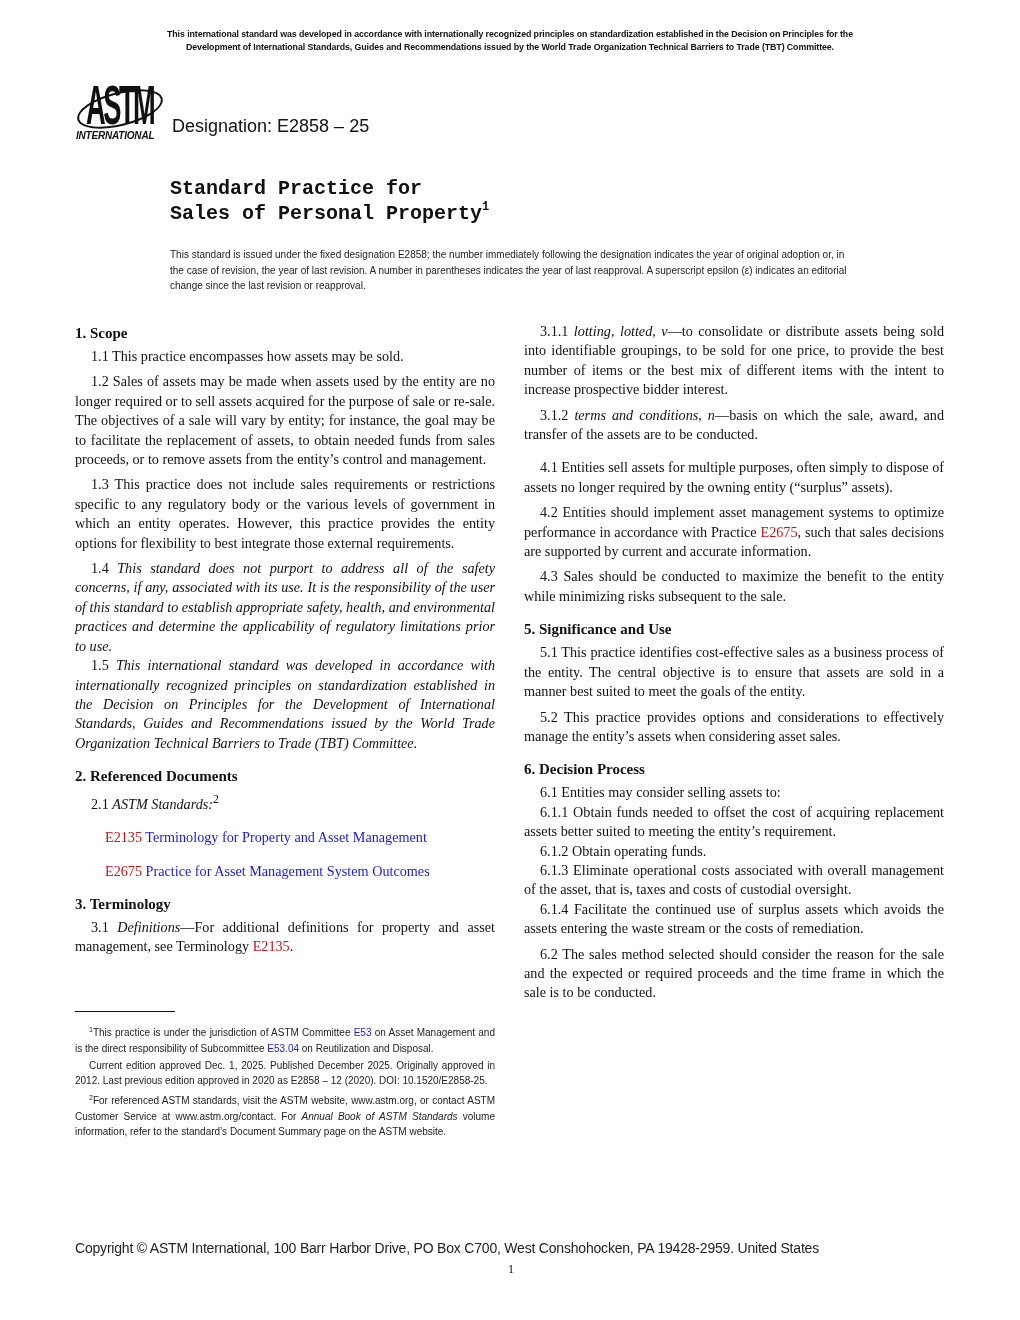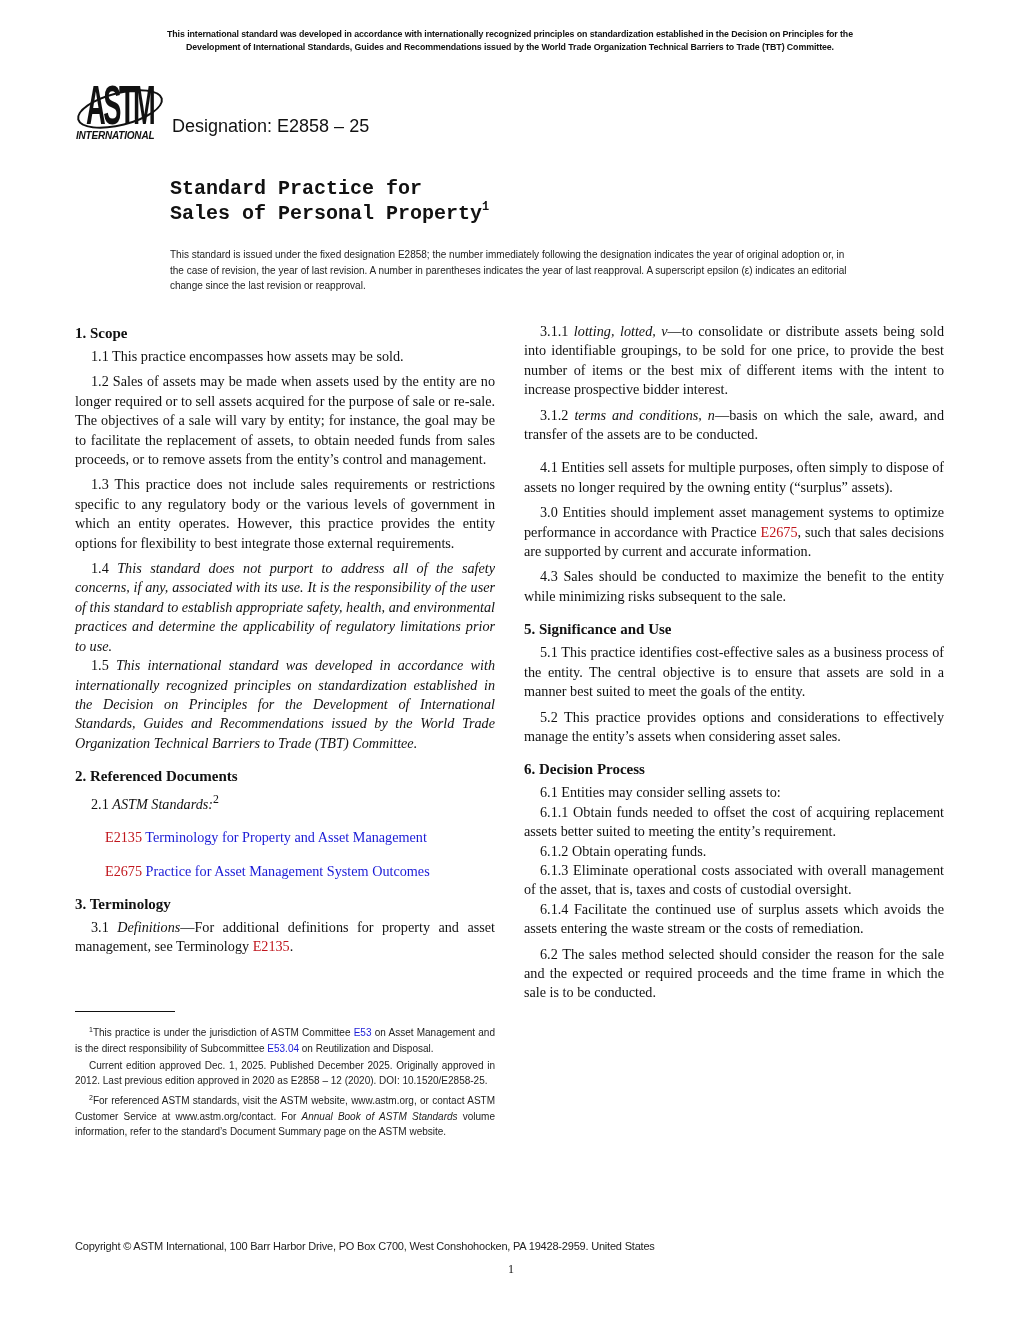--- a/index.html
+++ b/index.html
@@ -21,21 +21,21 @@
   p.tight { margin-bottom:0; }
   .sec { margin-top:14px; }
   .ref { text-indent:0; padding-left:16px; margin:14px; }
   .red { color:#c0151c; }
   .blue { color:#1a1ad6; }
   em { font-style:italic; }
   .fnrule { position:absolute; left:75px; top:1011px; width:100px; border-top:1px solid #111; }
   .footnotes { position:absolute; left:75px; top:1022px; width:420px; font-family:"Liberation Sans", sans-serif; font-size:10px; line-height:15.2px; text-align:justify; color:#222; }
   .footnotes p { margin:0 0 2px 0; text-indent:14px; }
   .footnotes sup { font-size:7px; }
-  .copyright { position:absolute; left:75px; top:1240px; font-family:"Liberation Sans", sans-serif; font-size:11px; color:#222; letter-spacing:-0.2px; }
+  .copyright { position:absolute; left:75px; top:1240px; font-family:"Liberation Sans", sans-serif; font-size:14px; color:#222; letter-spacing:-0.2px; }
   .pagenum { position:absolute; left:508px; top:1262px; font-size:12px; }
 </style>
 </head>
 <body>
 
 <div class="notice">
   <div>This international standard was developed in accordance with internationally recognized principles on standardization established in the Decision on Principles for the</div>
   <div>Development of International Standards, Guides and Recommendations issued by the World Trade Organization Technical Barriers to Trade (TBT) Committee.</div>
 </div>
 
@@ -81,21 +81,21 @@
   <p>Current edition approved Dec. 1, 2025. Published December 2025. Originally approved in 2012. Last previous edition approved in 2020 as E2858 – 12 (2020). DOI: 10.1520/E2858-25.</p>
   <p><sup>2</sup><span>For referenced ASTM standards, visit the ASTM website, www.astm.org, or contact ASTM Customer Service at www.astm.org/contact. For </span><em>Annual Book of ASTM Standards</em><span> volume information, refer to the standard’s Document Summary page on the ASTM website.</span></p>
 </div>
 
 <div class="col right">
   <p><span>3.1.1 </span><em>lotting, lotted, v</em><span>—to consolidate or distribute assets being sold into identifiable groupings, to be sold for one price, to provide the best number of items or the best mix of different items with the intent to increase prospective bidder interest.</span></p>
   <p><span>3.1.2 </span><em>terms and conditions, n</em><span>—basis on which the sale, award, and transfer of the assets are to be conducted.</span></p>
 
   <div class="sec">
     <p>4.1  Entities sell assets for multiple purposes, often simply to dispose of assets no longer required by the owning entity (“surplus” assets).</p>
-    <p><span>3.0  Entities should implement asset management systems to optimize performance in accordance with Practice </span><span class="red">E2675</span><span>, such that sales decisions are supported by current and accurate information.</span></p>
+    <p><span>4.2  Entities should implement asset management systems to optimize performance in accordance with Practice </span><span class="red">E2675</span><span>, such that sales decisions are supported by current and accurate information.</span></p>
     <p>4.3  Sales should be conducted to maximize the benefit to the entity while minimizing risks subsequent to the sale.</p>
   </div>
 
   <div class="sec">
     <h2>5.  Significance and Use</h2>
     <p>5.1  This practice identifies cost-effective sales as a business process of the entity. The central objective is to ensure that assets are sold in a manner best suited to meet the goals of the entity.</p>
     <p>5.2  This practice provides options and considerations to effectively manage the entity’s assets when considering asset sales.</p>
   </div>
 
   <div class="sec">

